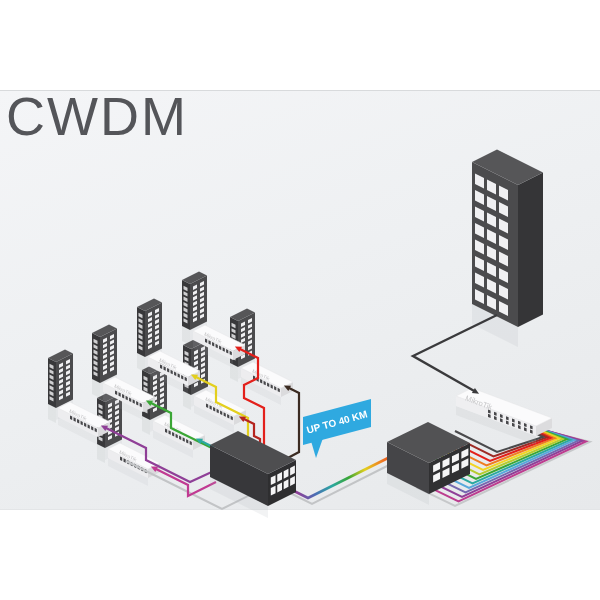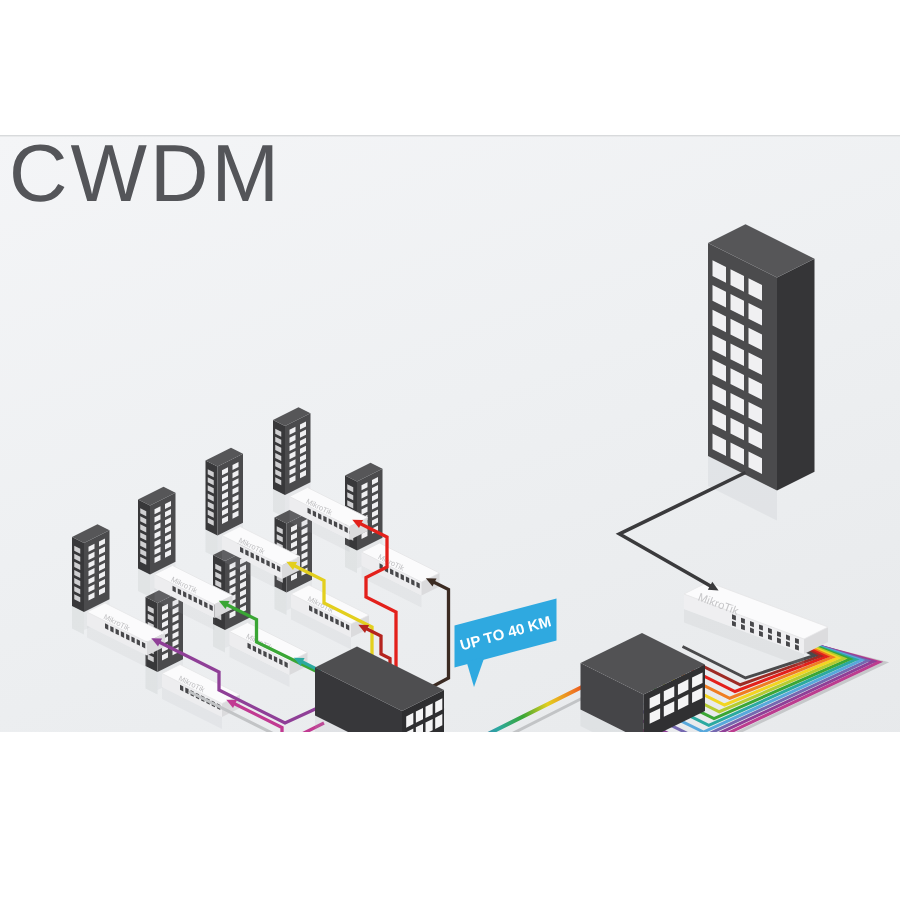--- a/index.html
+++ b/index.html
@@ -1,16 +1,16 @@
 <!DOCTYPE html>
 <html><head>
 <meta charset="utf-8">
 <style>
   html,body{margin:0;padding:0;background:#ffffff;}
-  .stage{position:relative;width:600px;height:488px;overflow:hidden;background:#ffffff;
+  .stage{position:relative;width:600px;height:600px;overflow:hidden;background:#ffffff;
          font-family:"Liberation Sans",sans-serif;}
   .band{position:absolute;left:0;top:90px;width:600px;height:418px;
         background:linear-gradient(160deg,#f4f5f7 0%,#eef0f2 45%,#e7e9eb 100%);
         border-top:1px solid #d8dadc;border-bottom:1px solid #e3e5e7;}
   .title{position:absolute;left:6px;top:88px;margin:0;font-size:54px;line-height:1.05;
          font-weight:normal;color:#545559;letter-spacing:2px;z-index:3;}
   #scene{position:absolute;left:0;top:0;width:600px;height:600px;z-index:2;}
 </style>
 </head>
 <body>

